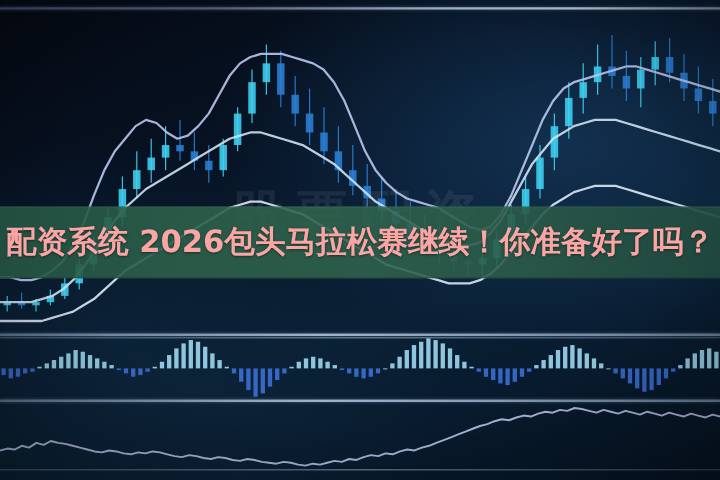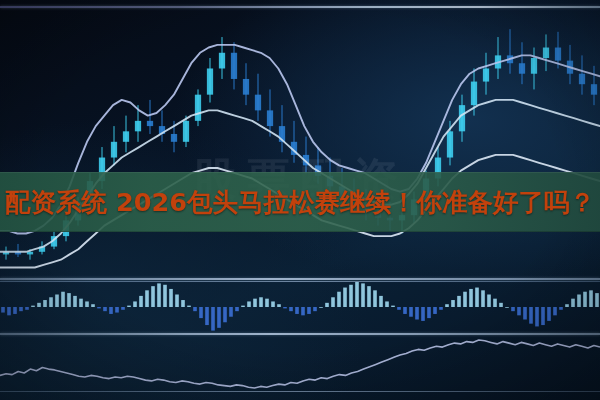--- a/index.html
+++ b/index.html
@@ -92,21 +92,21 @@
         rgba(42,90,72,0.90) 74%,
         rgba(33,74,62,0.92) 100%);
     box-shadow: inset 0 1px 0 rgba(255,255,255,.06), inset 0 -1px 0 rgba(0,0,0,.18);
   }
   .banner-text {
     position: absolute;
     left: 0;
     top: 178px;
     width: 600px;
     text-align: center;
-    color: #c2410c;
+    color: #fca5a5;
     font-size: 25.5px;
     font-weight: 700;
     line-height: 48px;
     letter-spacing: 0px;
     white-space: nowrap;
     text-shadow: 0 1px 2px rgba(0,0,0,.45);
     font-family: "DejaVu Sans", "Liberation Sans", sans-serif;
   }
 </style>
 </head>

